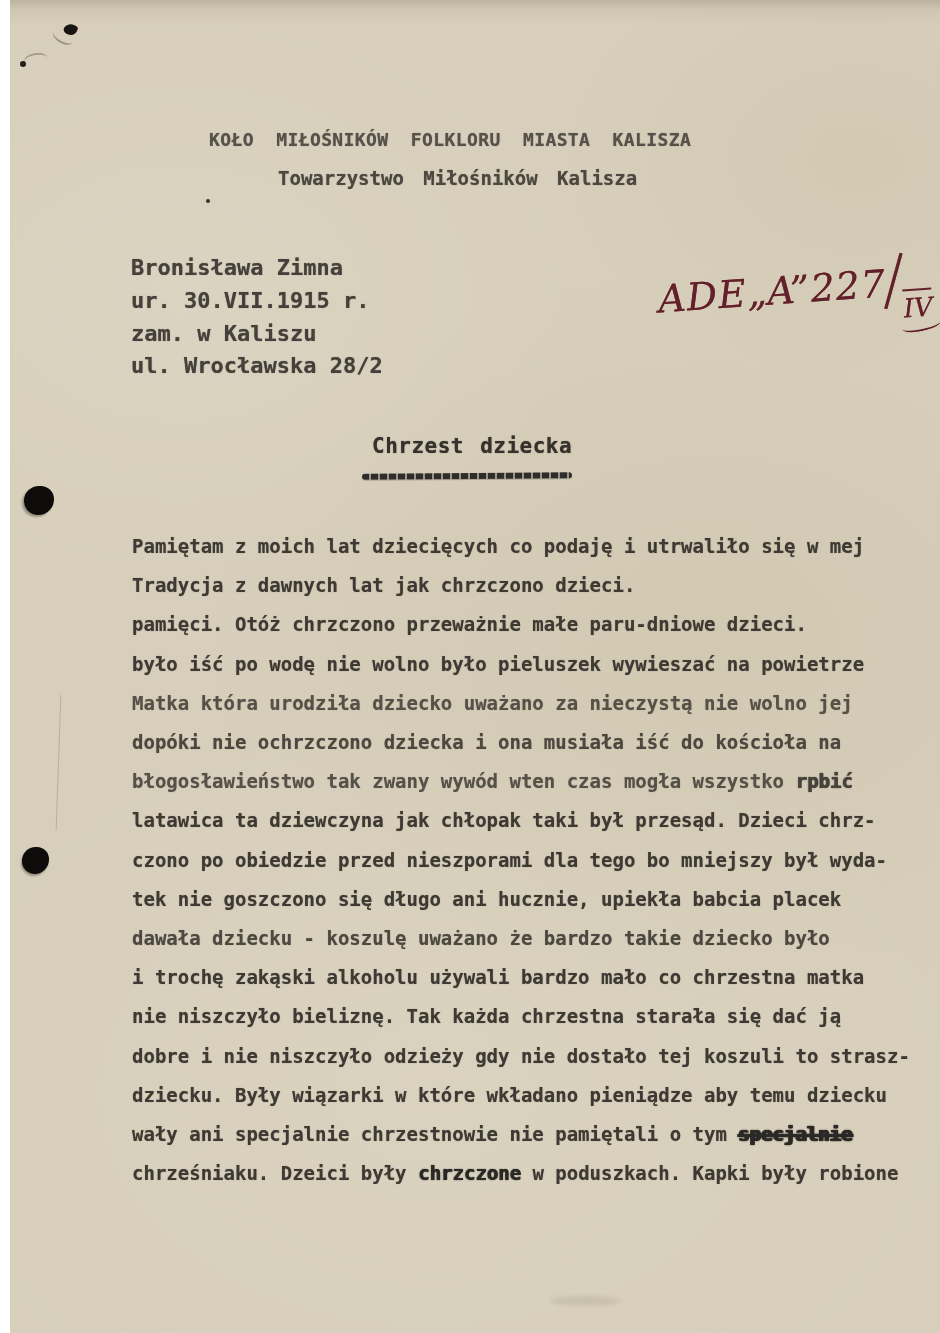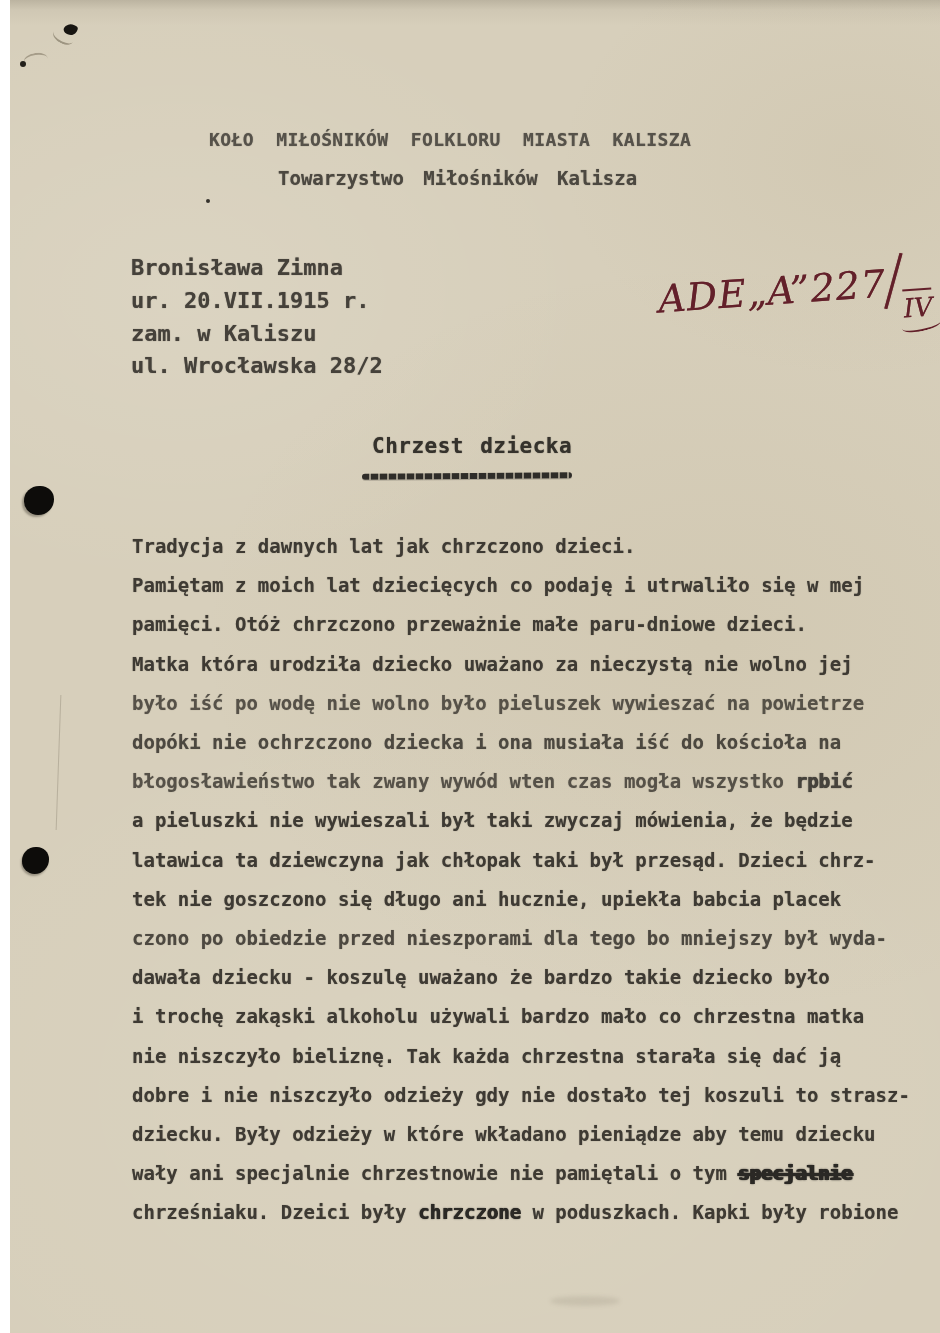--- a/index.html
+++ b/index.html
@@ -220,46 +220,45 @@
   <div class="crease"></div>
   <div class="smudge"></div>
 
   <header>
     <div class="org-line1">KOŁO MIŁOŚNIKÓW FOLKLORU MIASTA KALISZA</div>
     <div class="org-line2">Towarzystwo Miłośników Kalisza</div>
   </header>
 
   <section class="author">
     <div>Bronisława Zimna</div>
-    <div>ur. 20.VII.1915 r.</div>
+    <div>ur. 30.VII.1915 r.</div>
     <div>zam. w Kaliszu</div>
     <div>ul. Wrocławska 28/2</div>
   </section>
 
   <div class="annotation">
     <span class="ann-main">ADE„A”227</span><span class="ann-slash">/</span><span class="ann-sub">IV</span>
   </div>
 
   <h1 class="title">Chrzest dziecka</h1>
   <div class="title-underline"></div>
 
   <main class="body" id="body-lines">
+      <div class="line"><span class="seg-normal">Pamiętam z moich lat dziecięcych co podaję i utrwaliło się w mej</span></div>
       <div class="line"><span class="seg-normal">Tradycja z dawnych lat jak chrzczono dzieci.</span></div>
-      <div class="line"><span class="seg-normal">Pamiętam z moich lat dziecięcych co podaję i utrwaliło się w mej</span></div>
       <div class="line"><span class="seg-normal">pamięci. Otóż chrzczono przeważnie małe paru-dniowe dzieci.</span></div>
+      <div class="line"><span class="seg-normal">było iść po wodę nie wolno było pieluszek wywieszać na powietrze</span></div>
       <div class="line"><span class="seg-normal">Matka która urodziła dziecko uważano za nieczystą nie wolno jej</span></div>
-      <div class="line"><span class="seg-normal">było iść po wodę nie wolno było pieluszek wywieszać na powietrze</span></div>
       <div class="line"><span class="seg-normal">dopóki nie ochrzczono dziecka i ona musiała iść do kościoła na</span></div>
       <div class="line"><span class="seg-normal">błogosławieństwo tak zwany wywód wten czas mogła wszystko </span><span class="seg-bold">rpbić</span></div>
-      <div class="line"><span class="seg-normal">a pieluszki nie wywieszali był taki zwyczaj mówienia, że będzie</span></div>
       <div class="line"><span class="seg-normal">latawica ta dziewczyna jak chłopak taki był przesąd. Dzieci chrz-</span></div>
+      <div class="line"><span class="seg-normal">czono po obiedzie przed nieszporami dla tego bo mniejszy był wyda-</span></div>
       <div class="line"><span class="seg-normal">tek nie goszczono się długo ani hucznie, upiekła babcia placek</span></div>
-      <div class="line"><span class="seg-normal">czono po obiedzie przed nieszporami dla tego bo mniejszy był wyda-</span></div>
       <div class="line"><span class="seg-normal">dawała dziecku - koszulę uważano że bardzo takie dziecko było</span></div>
       <div class="line"><span class="seg-normal">i trochę zakąski alkoholu używali bardzo mało co chrzestna matka</span></div>
       <div class="line"><span class="seg-normal">nie niszczyło bieliznę. Tak każda chrzestna starała się dać ją</span></div>
       <div class="line"><span class="seg-normal">dobre i nie niszczyło odzieży gdy nie dostało tej koszuli to strasz-</span></div>
-      <div class="line"><span class="seg-normal">dziecku. Były odzieży w które wkładano pieniądze aby temu dziecku</span></div>
+      <div class="line"><span class="seg-normal">dziecku. Były wiązarki w które wkładano pieniądze aby temu dziecku</span></div>
       <div class="line"><span class="seg-normal">wały ani specjalnie chrzestnowie nie pamiętali o tym </span><span class="seg-struck">specjalnie</span></div>
       <div class="line"><span class="seg-normal">chrześniaku. Dzeici były </span><span class="seg-bold">chrzczone</span><span class="seg-normal"> w poduszkach. Kapki były robione</span></div>
     </main>
 
 </div>
 
 </body></html>

